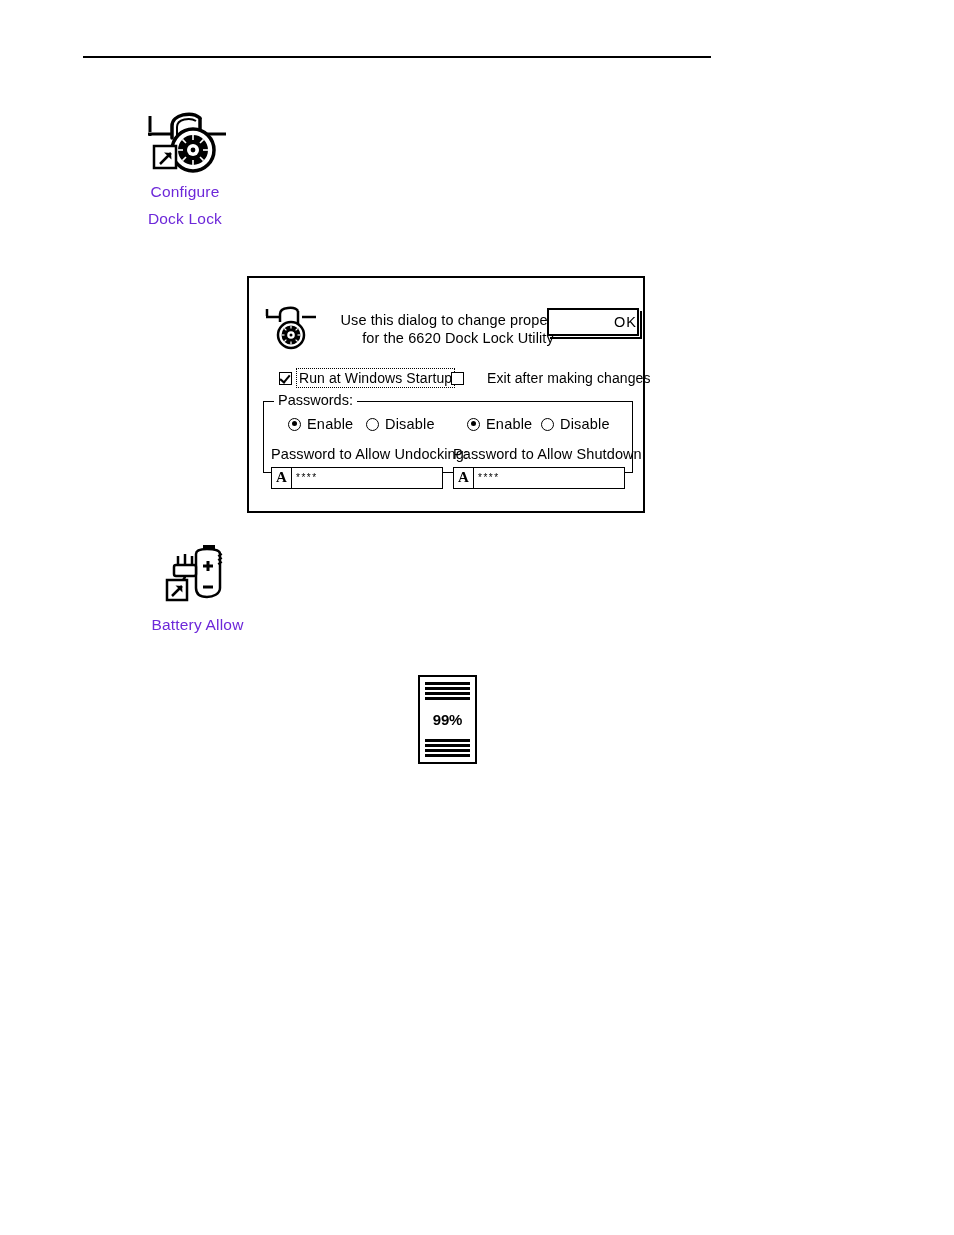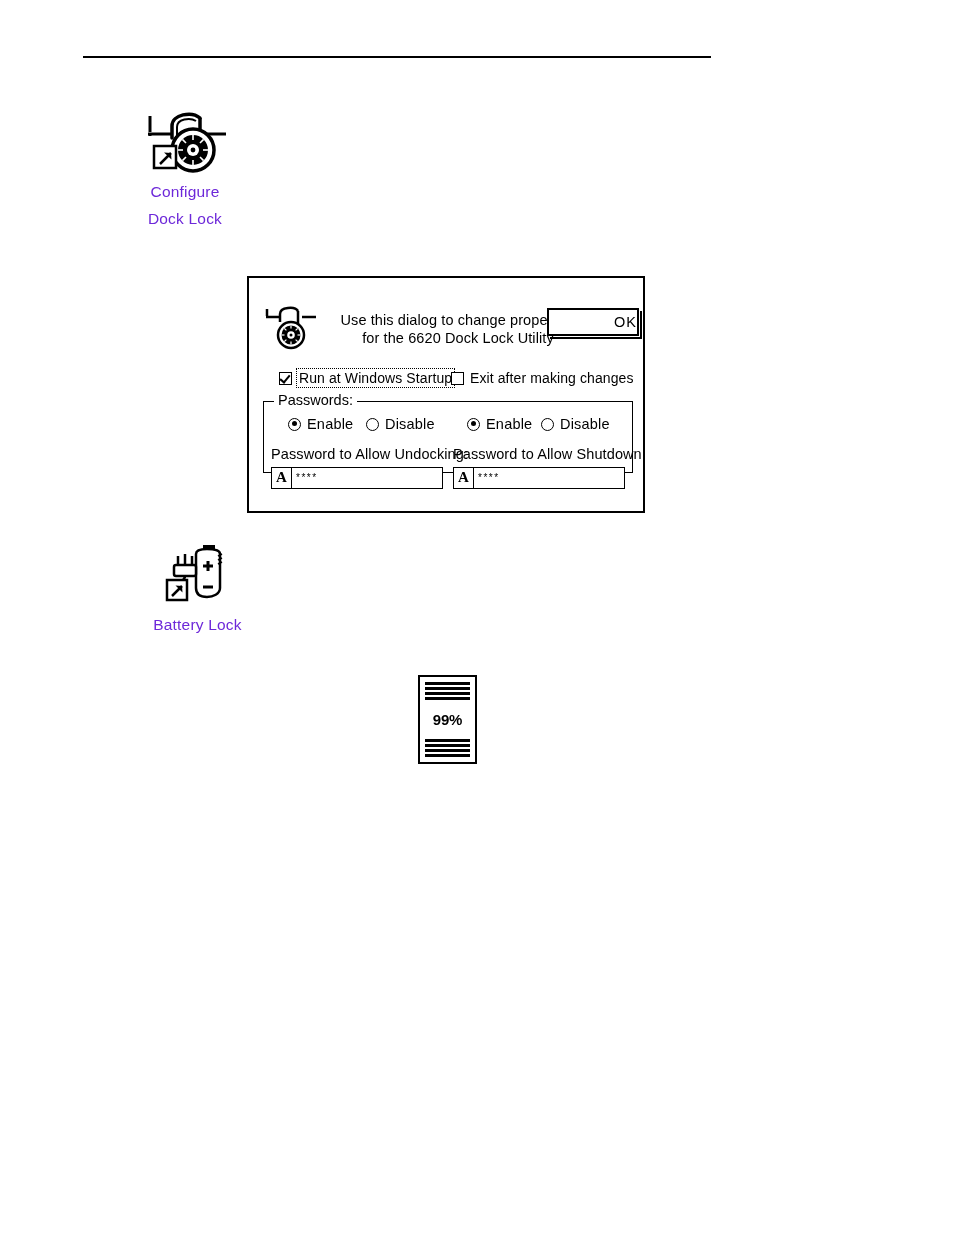--- a/index.html
+++ b/index.html
@@ -386,21 +386,21 @@
   </div>
 
   <div class="ok-button-shadow"></div>
   <div class="ok-button">OK</div>
 
   <div class="checkbox-row">
     <div class="cb-item" style="left:0px; top:0px;">
       <span class="cb-box checked"></span>
       <span class="cb-label focused">Run at Windows Startup</span>
     </div>
-    <div class="cb-item" style="left:172px; top:0px;">
+    <div class="cb-item" style="left:172px; top:0px;gap:17px;">
       <span class="cb-box"></span>
       <span class="cb-label">Exit after making changes</span>
     </div>
   </div>
 
   <div class="group-box">
     <div class="group-legend">Passwords:</div>
 
     <div class="radio-row" style="left:24px; width:160px;">
       <div class="radio-item" style="left:0px;">
@@ -463,21 +463,21 @@
 
       <rect x="11" y="21" width="22" height="11" rx="2" fill="#fff" stroke="#000" stroke-width="2.5"></rect>
 
       <path d="M22 32 C22 38, 14 38, 14 44" stroke="#000" stroke-width="2.5" fill="none"></path>
 
       <rect x="4" y="36" width="20" height="20" fill="#fff" stroke="#000" stroke-width="2.5"></rect>
       <path d="M9 52 L19 42" stroke="#000" stroke-width="2.5" fill="none"></path>
       <path d="M19 42 L12.5 41.5 L19.5 48.5 Z" fill="#000"></path>
     </svg>
   </div>
-  <div class="icon-caption">Battery Lock</div>
+  <div class="icon-caption">Battery Allow</div>
 </div>
 
 <div class="meter-widget">
   <div class="meter-bars">
     <div class="meter-bar"></div>
     <div class="meter-bar"></div>
     <div class="meter-bar"></div>
     <div class="meter-bar"></div>
   </div>
   <div class="meter-value">99%</div>

